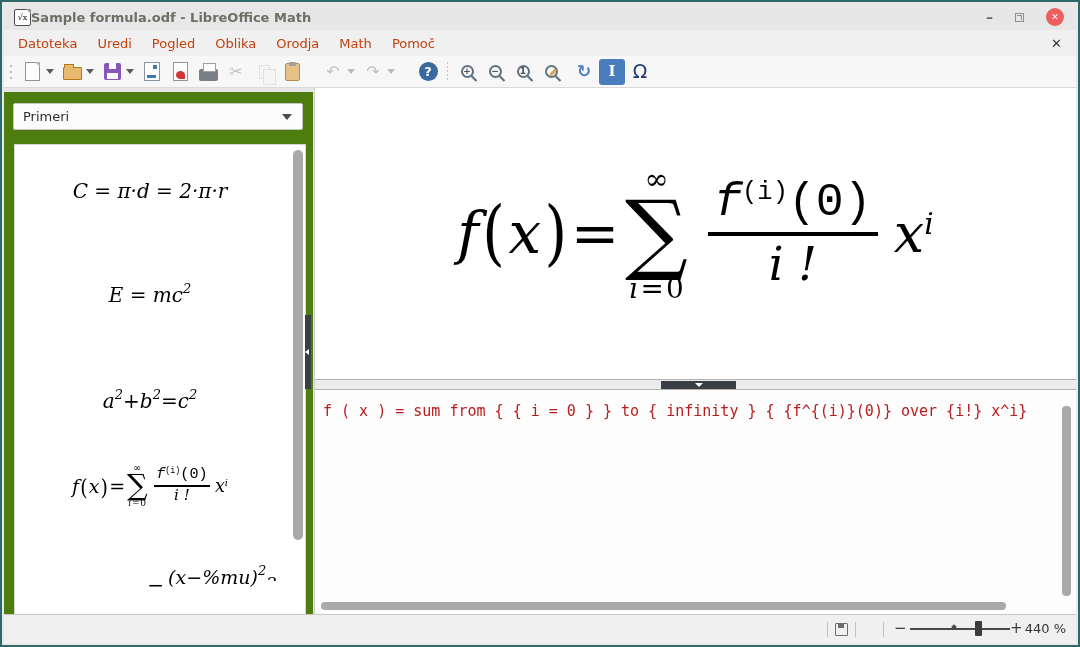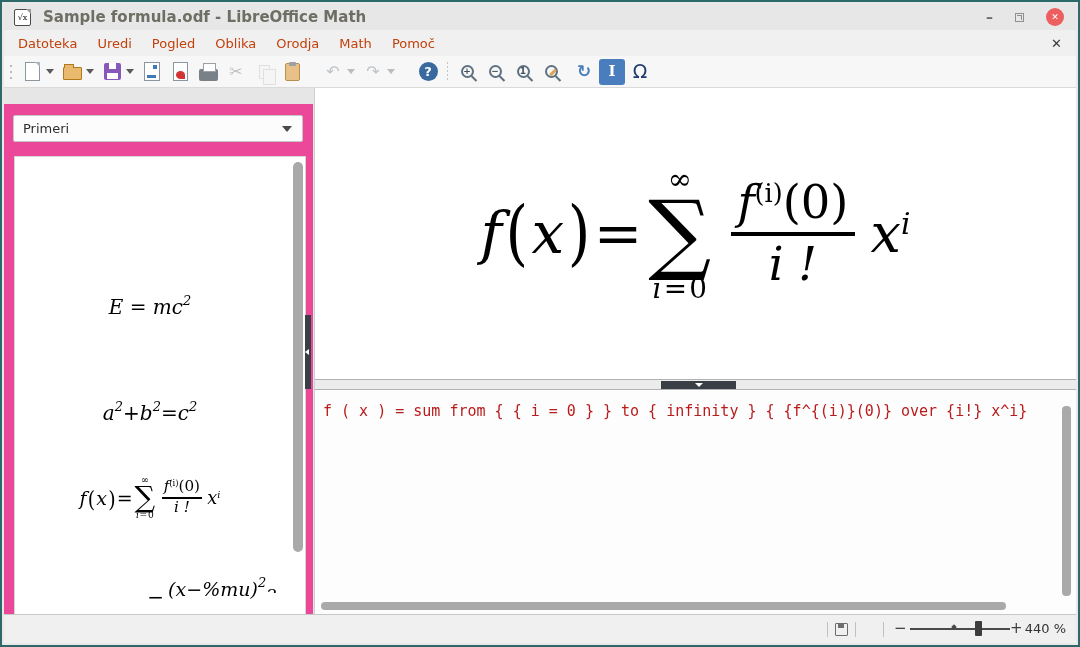--- a/index.html
+++ b/index.html
@@ -10,21 +10,21 @@
 
   
   .titlebar { position:absolute; left:2px; right:2px; top:2px; height:26px;
               background:#e7e7e7; display:flex; align-items:center; }
   .app-ic { width:17px; height:17px; background:#fff; border:1px solid #4a4a4a;
             border-radius:2px; margin-left:10px; font-size:8px; display:flex;
             align-items:center; justify-content:center; color:#222; position:relative;
             font-family:"DejaVu Serif", serif; }
   .app-ic::after { content:""; position:absolute; top:-1px; right:-1px;
             border-style:solid; border-width:0 5px 5px 0; border-color:transparent #9a9a9a transparent transparent; }
-  .title-text { margin-left:12px; font-size:15px; font-weight:bold; color:#6e6e64; }
+  .title-text { margin-left:0; font-size:13px; font-weight:bold; color:#6e6e64; }
   .winbtns { margin-left:auto; display:flex; align-items:center; gap:22px; margin-right:12px; }
   .btn-min { font-size:14px; font-weight:bold; color:#6a6a6a; line-height:10px; }
   .btn-rest { width:9px; height:9px; border:1.5px solid #8f8f8f; position:relative; }
   .btn-rest::after { content:""; position:absolute; left:1px; top:1px; width:4px; height:4px;
             border-top:1.5px solid #8f8f8f; border-right:1.5px solid #8f8f8f; }
   .btn-close { width:18px; height:18px; border-radius:50%; background:#ec5f5e; color:#fff;
             font-size:9px; font-weight:bold; display:flex; align-items:center; justify-content:center; }
 
   
   .menubar { position:absolute; left:2px; right:2px; top:28px; height:26px; background:#f0f0f0;
@@ -79,21 +79,21 @@
         bottom:-6px; right:-3px; transform:rotate(-45deg); }
   .ic-mag .mg { font-size:9px; font-weight:bold; color:#44505c; line-height:1; }
   .pencil { position:absolute; width:8px; height:3px; background:#d9a55a; transform:rotate(-45deg); top:4px; left:2px; }
   .ic-update { font-size:17px; color:#4a7dbe; font-weight:bold; line-height:1; }
   .tbtn.active { background:#4a7dbe; }
   .ic-cursor { color:#fff; font-family:"DejaVu Serif", serif; font-size:15px; font-weight:bold; line-height:1; }
   .ic-omega { font-size:19px; color:#223c6e; line-height:1; }
 
   
   .content { position:absolute; left:2px; right:2px; top:86px; height:530px; background:#e6e6e6; }
-  .sidebar { position:absolute; left:0; top:16px; width:309px; height:100%; background:#ec4899; }
+  .sidebar { position:absolute; left:0; top:4px; width:309px; height:100%; background:#4d7c0f; }
   .combo { position:absolute; left:9px; top:11px; width:290px; height:27px; background:#fcfcfc;
            border:1px solid #c6c6c6; border-radius:2px; display:flex; align-items:center; }
   .combo-label { font-size:13px; color:#2e2e2e; margin-left:9px; }
   .combo-arrow { margin-left:auto; margin-right:10px; width:0; height:0;
            border-left:5px solid transparent; border-right:5px solid transparent; border-top:6px solid #4a4a4a; }
   .ex-list { position:absolute; left:10px; top:52px; width:292px; height:472px; background:#fff;
              border:1px solid #d6d6d6; overflow:hidden; }
   .sb-scroll { position:absolute; right:2px; top:5px; width:10px; height:390px; background:#a9a9a9; border-radius:5px; }
   .ex { position:absolute; left:0; right:20px; display:flex; justify-content:center;
         font-family:"DejaVu Serif", serif; color:#000; }
@@ -103,21 +103,21 @@
   
   .fml { display:flex; align-items:center; font-family:"DejaVu Serif", serif; color:#000; }
   .fml .it { font-style:italic; }
   .fml .par { display:inline-block; transform:scaleY(1.22); font-style:normal; }
   .lhs { display:flex; align-items:center; gap:0.06em; font-size:1em; }
   .sumblk { display:flex; flex-direction:column; align-items:center; margin:0 0.18em 0 0.10em; }
   .sum-top { font-size:0.5em; line-height:1; }
   .sum-sigma { font-size:1.52em; line-height:0.88; }
   .sum-bot { font-size:0.48em; line-height:1; margin-top:0.12em; display:flex; gap:0.08em; }
   .frac { display:flex; flex-direction:column; align-items:center; margin:0 0.16em; }
-  .frac .num { font-size:0.8em; line-height:1.15; padding:0 0.14em; white-space:nowrap; }
+  .frac .num { font-size:0.8em; line-height:1.15; padding:0 0.14em; white-space:nowrap;font-family:Liberation Mono, monospace; }
   .frac .bar { align-self:stretch; height:0.07em; min-height:2px; background:#000; margin:0.05em 0 0.03em; }
   .frac .den { font-size:0.8em; line-height:1.15; white-space:nowrap; }
   .fml .rsup { font-size:0.55em; position:relative; top:-0.62em; font-style:italic; }
   .fml .rsupn { font-size:0.55em; position:relative; top:-0.62em; }
   .term { font-size:0.93em; margin-left:0.12em; white-space:nowrap; }
   .fml-big { font-size:58px; }
   .fml-small { font-size:19px; }
 
   .gauss { position:absolute; right:28px; top:420px; display:flex; align-items:center;
            font-family:"DejaVu Serif", serif; }
@@ -269,20 +269,23 @@
 
   <div class="content">
 
     <div class="sidebar">
       <div class="combo">
         <span class="combo-label">Primeri</span>
         <span class="combo-arrow"></span>
       </div>
       <div class="ex-list">
 
+        <div class="ex" style="top:34px">
+          <span class="pl">C = π·d = 2·π·r</span>
+        </div>
 
         <div class="ex" style="top:138px">
           <span class="pl">E = mc</span>
             <sup>2</sup>
         </div>
 
         <div class="ex" style="top:244px">
           <span class="pl">a</span>
             <sup>2</sup>
             <span class="pl">+b</span>

